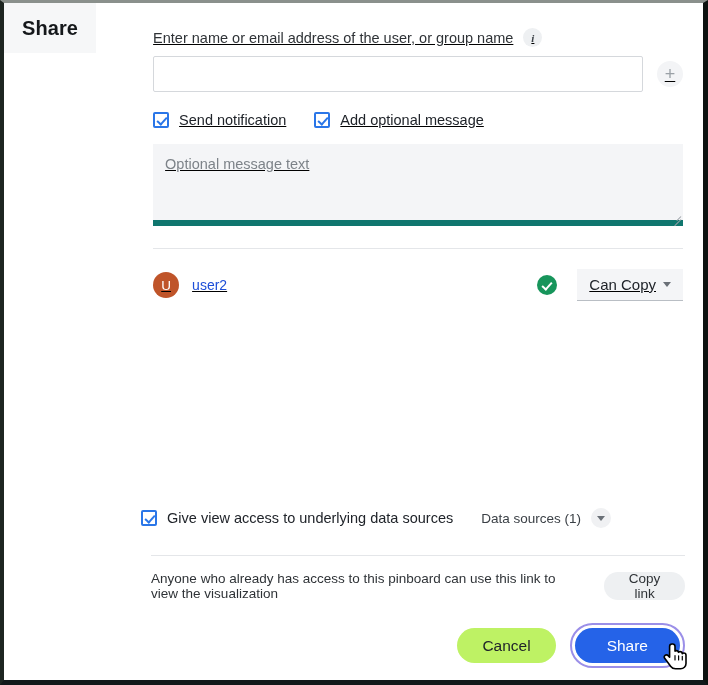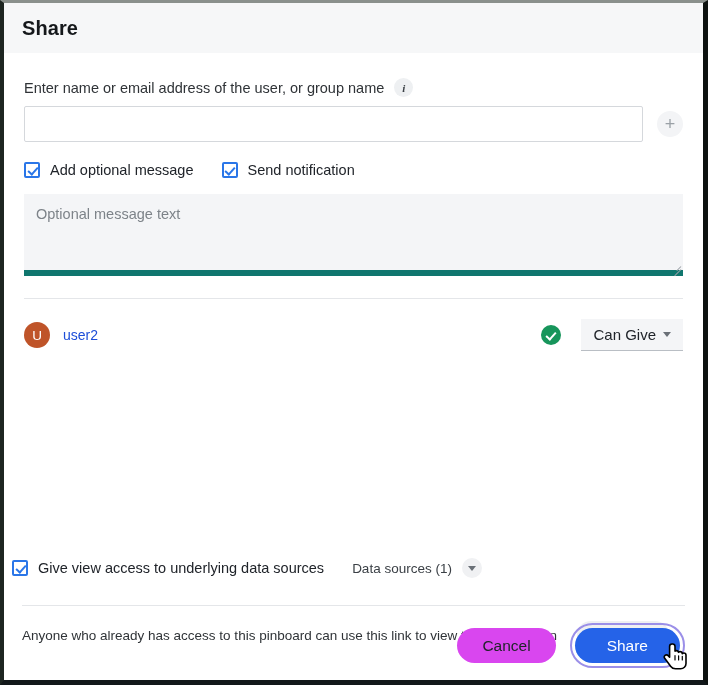--- a/index.html
+++ b/index.html
@@ -27,21 +27,22 @@
     border-top: 3px solid #8a908c;
     border-bottom: 5px solid #12181a;
   }
   #dialog {
     position: relative;
     width: 100%;
     height: 100%;
     background: #ffffff;
     box-sizing: border-box;
     display: flex;
-    flex-direction: column;
+    flex-direction: row;
+    gap: 37px;
   }
 
   
   .dlg-header {
     height: 50px;
     background: #f6f7f8;
     display: flex;
     align-items: center;
     padding: 0 18px;
     box-sizing: border-box;
@@ -53,20 +54,21 @@
     color: #15181b;
     letter-spacing: .1px;
   }
 
   
   .dlg-body {
     flex: 1 1 auto;
     padding: 0 20px;
     box-sizing: border-box;
     position: relative;
+    text-decoration: underline;
   }
 
   .field-label-row {
     display: flex;
     align-items: center;
     margin-top: 25px;
   }
   .field-label {
     font-size: 14.5px;
     color: #2f3337;
@@ -353,21 +355,21 @@
     position: absolute;
     right: 18px;
     bottom: 12px;
     display: flex;
     align-items: center;
   }
   .btn-cancel {
     height: 35px;
     padding: 0 25px;
     border-radius: 19px;
-    background: #d946ef;
+    background: #bef264;
     border: none;
     font-size: 15.5px;
     color: #20242a;
     cursor: pointer;
     font-family: "Liberation Sans", sans-serif;
   }
   .btn-share-wrap {
     margin-left: 14px;
     padding: 3px;
     border: 2px solid #9b8fe8;
@@ -415,45 +417,45 @@
       </div>
 
       <div class="input-row">
         <input class="name-input" type="text" placeholder="" style="">
         <div class="add-btn">+</div>
       </div>
 
       <div class="cb-row">
         <div class="cb-item">
           <span class="cb-box"></span>
-          <span class="cb-label">Add optional message</span>
+          <span class="cb-label">Send notification</span>
         </div>
         <div class="cb-item">
           <span class="cb-box"></span>
-          <span class="cb-label">Send notification</span>
+          <span class="cb-label">Add optional message</span>
         </div>
       </div>
 
       <div class="msg-wrap">
         <textarea class="msg-area" placeholder="Optional message text" style=""></textarea>
         <span class="resize-grip">
             <i></i>
             <i></i>
           </span>
       </div>
 
       <div class="divider"></div>
 
       <div class="user-row">
         <div class="avatar">U</div>
         <div class="user-name">user2</div>
         <div class="user-spacer"></div>
         <div class="verified-badge"></div>
         <div class="perm-select">
-          <span>Can Give</span>
+          <span>Can Copy</span>
           <span class="caret-sm"></span>
         </div>
       </div>
 
 
       <div class="ds-row">
         <div class="cb-item">
           <span class="cb-box"></span>
           <span class="cb-label">Give view access to underlying data sources</span>
         </div>

